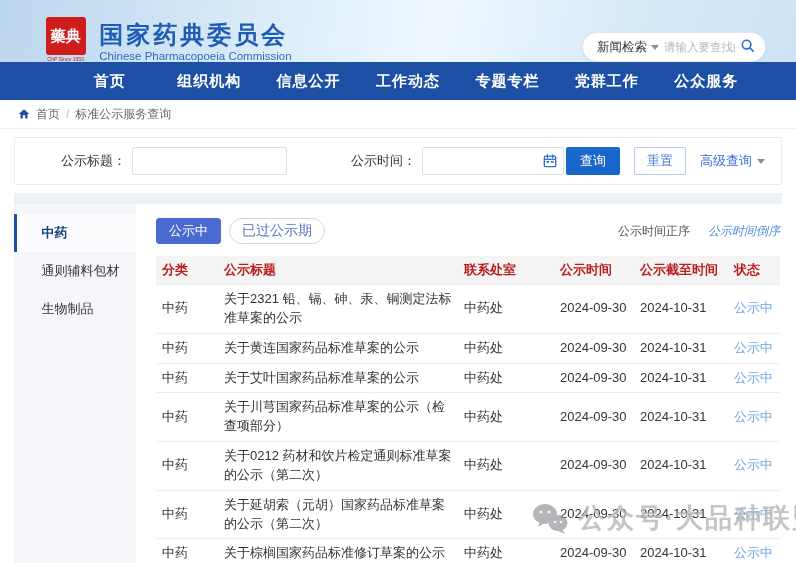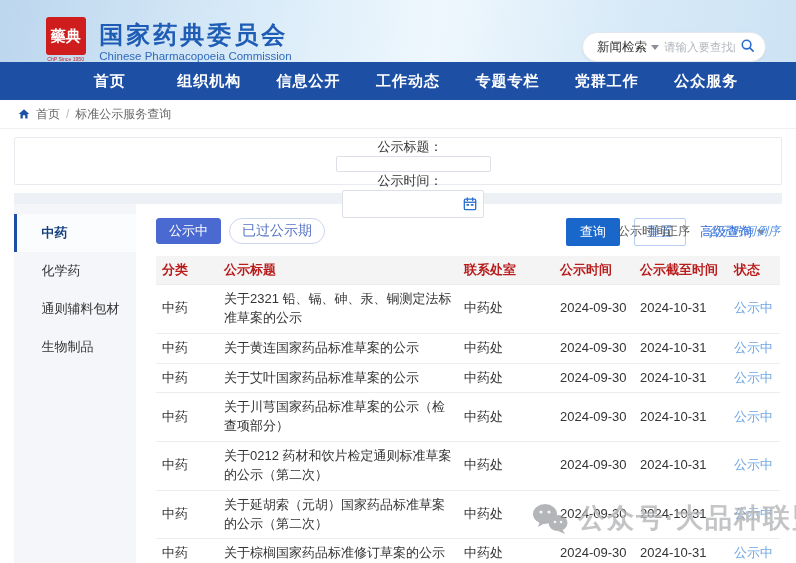--- a/index.html
+++ b/index.html
@@ -34,21 +34,21 @@
 
   
   .breadcrumb { height:29px; display:flex; align-items:center; gap:6px; padding:0 0 0 18px;
     border-bottom:1px solid #f0f0f0; font-size:12px; color:#666; }
   .breadcrumb a { color:#666; text-decoration:none; cursor:pointer; }
   .crumb-sep { color:#bbb; }
 
   
   .filter-wrap { padding:8px 14px 0 14px; }
   .filter-card { border:1px solid #e7eaef; border-radius:2px; height:48px; display:flex;
-    align-items:center; padding:0 16px 0 46px;flex-direction:column; }
+    align-items:center; padding:0 16px 0 46px; }
   .f-label { font-size:13px; color:#333; margin-right:6px; white-space:nowrap; }
   .f-input { width:155px; height:28px; border:1px solid #dcdfe6; border-radius:2px;
     font-size:12px; padding:0 8px; outline:none; color:#333; }
   .date-box { position:relative; width:142px; }
   .date-box .f-input { width:142px; padding-right:26px; }
   .date-box svg { position:absolute; right:7px; top:7px; }
   .gap1 { width:64px; }
   .f-actions { margin-left:auto; display:flex; align-items:center; gap:14px; }
   .btn-primary { background:#1a67cc; color:#fff; border:none; border-radius:2px; height:28px;
     padding:0 14px; font-size:13px; cursor:pointer; }
@@ -177,21 +177,20 @@
         </span>
       </span>
     </div>
     <div class="band"></div>
   </div>
 
   <div class="content">
     <div class="left-gutter"></div>
     <div class="sidebar" id="sidebar">
         <div class="side-item active">中药</div>
-        <div class="side-item">化学药</div>
         <div class="side-item">通则辅料包材</div>
         <div class="side-item">生物制品</div>
       </div>
     <div class="main">
       <div class="tabs-row">
         <button class="tab-active">公示中</button>
         <button class="tab-inactive">已过公示期</button>
         <span class="sort-links">
           <span class="sort-asc">公示时间正序</span>
           <span class="sort-desc">公示时间倒序</span>

